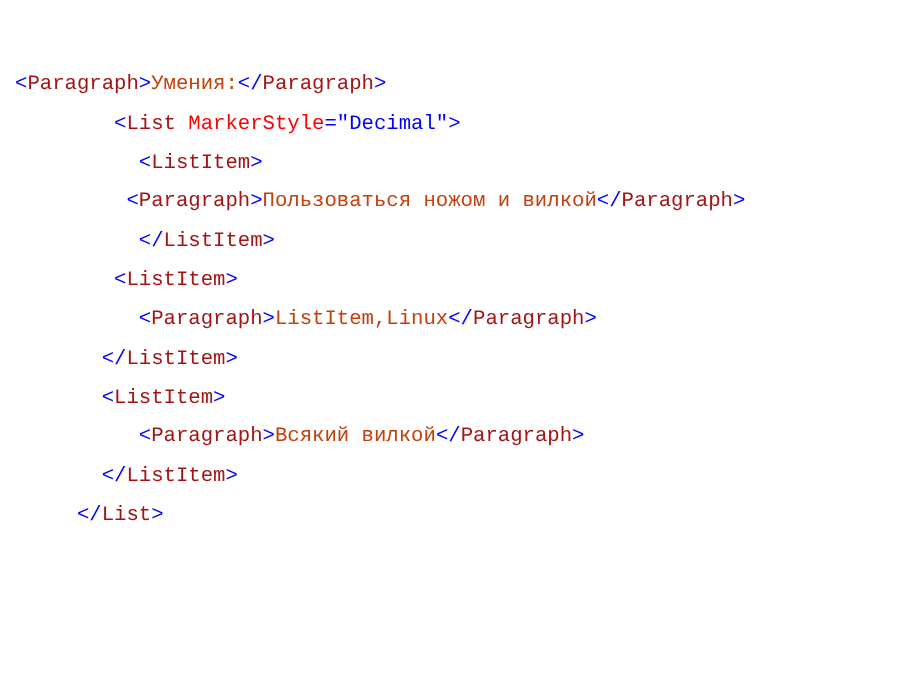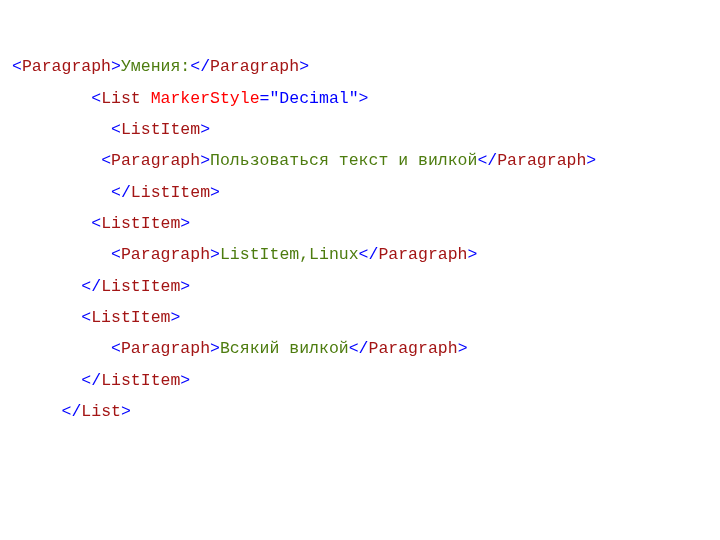--- a/index.html
+++ b/index.html
@@ -14,30 +14,30 @@
     line-height: 1.9;
     color: #000000;
   }
   .code-block {
     white-space: pre;
   }
   .tag { color: #a31515; text-align: right; }
   .attr-name { color: #ff0000; }
   .attr-value { color: #0000ff; }
   .bracket { color: #0000ff; }
-  .txt { color: #4d7c0f; }
+  .txt { color: #c2410c; }
 </style>
 </head>
 <body>
 
 <div class="code-block">
 <span><span class="bracket">&lt;</span><span class="tag">Paragraph</span><span class="bracket">&gt;</span><span class="txt">Умения:</span><span class="bracket">&lt;/</span><span class="tag">Paragraph</span><span class="bracket">&gt;</span></span>
 <span>        <span class="bracket">&lt;</span><span class="tag">List</span> <span class="attr-name">MarkerStyle</span><span class="bracket">=</span><span class="attr-value">"Decimal"</span><span class="bracket">&gt;</span></span>
 <span>          <span class="bracket">&lt;</span><span class="tag">ListItem</span><span class="bracket">&gt;</span></span>
-<span>         <span class="bracket">&lt;</span><span class="tag">Paragraph</span><span class="bracket">&gt;</span><span class="txt">Пользоваться текст и вилкой</span><span class="bracket">&lt;/</span><span class="tag">Paragraph</span><span class="bracket">&gt;</span></span>
+<span>         <span class="bracket">&lt;</span><span class="tag">Paragraph</span><span class="bracket">&gt;</span><span class="txt">Пользоваться ножом и вилкой</span><span class="bracket">&lt;/</span><span class="tag">Paragraph</span><span class="bracket">&gt;</span></span>
 <span>          <span class="bracket">&lt;/</span><span class="tag">ListItem</span><span class="bracket">&gt;</span></span>
 <span>        <span class="bracket">&lt;</span><span class="tag">ListItem</span><span class="bracket">&gt;</span></span>
 <span>          <span class="bracket">&lt;</span><span class="tag">Paragraph</span><span class="bracket">&gt;</span><span class="txt">ListItem,Linux</span><span class="bracket">&lt;/</span><span class="tag">Paragraph</span><span class="bracket">&gt;</span></span>
 <span>       <span class="bracket">&lt;/</span><span class="tag">ListItem</span><span class="bracket">&gt;</span></span>
 <span>       <span class="bracket">&lt;</span><span class="tag">ListItem</span><span class="bracket">&gt;</span></span>
 <span>          <span class="bracket">&lt;</span><span class="tag">Paragraph</span><span class="bracket">&gt;</span><span class="txt">Всякий вилкой</span><span class="bracket">&lt;/</span><span class="tag">Paragraph</span><span class="bracket">&gt;</span></span>
 <span>       <span class="bracket">&lt;/</span><span class="tag">ListItem</span><span class="bracket">&gt;</span></span>
 <span>     <span class="bracket">&lt;/</span><span class="tag">List</span><span class="bracket">&gt;</span></span>
 </div>
 

